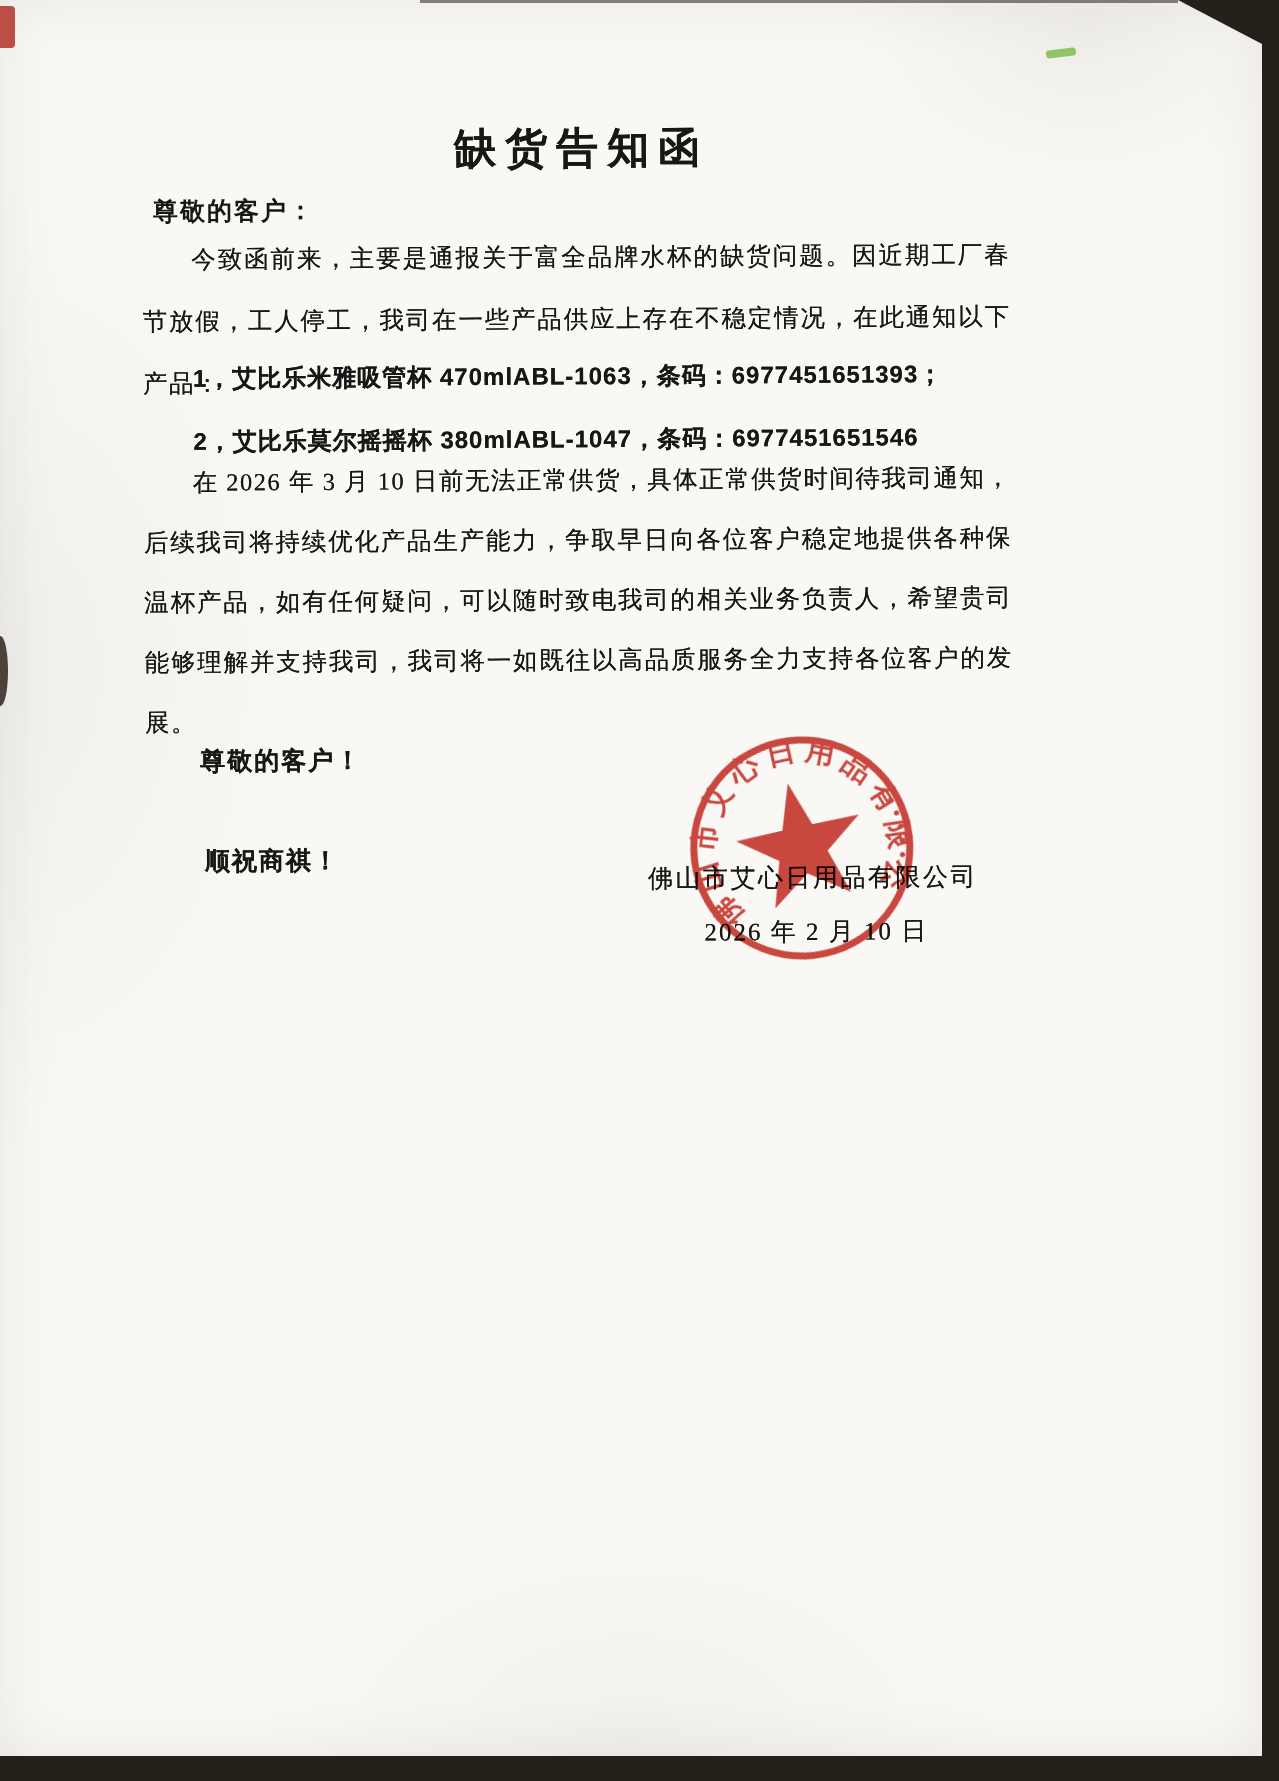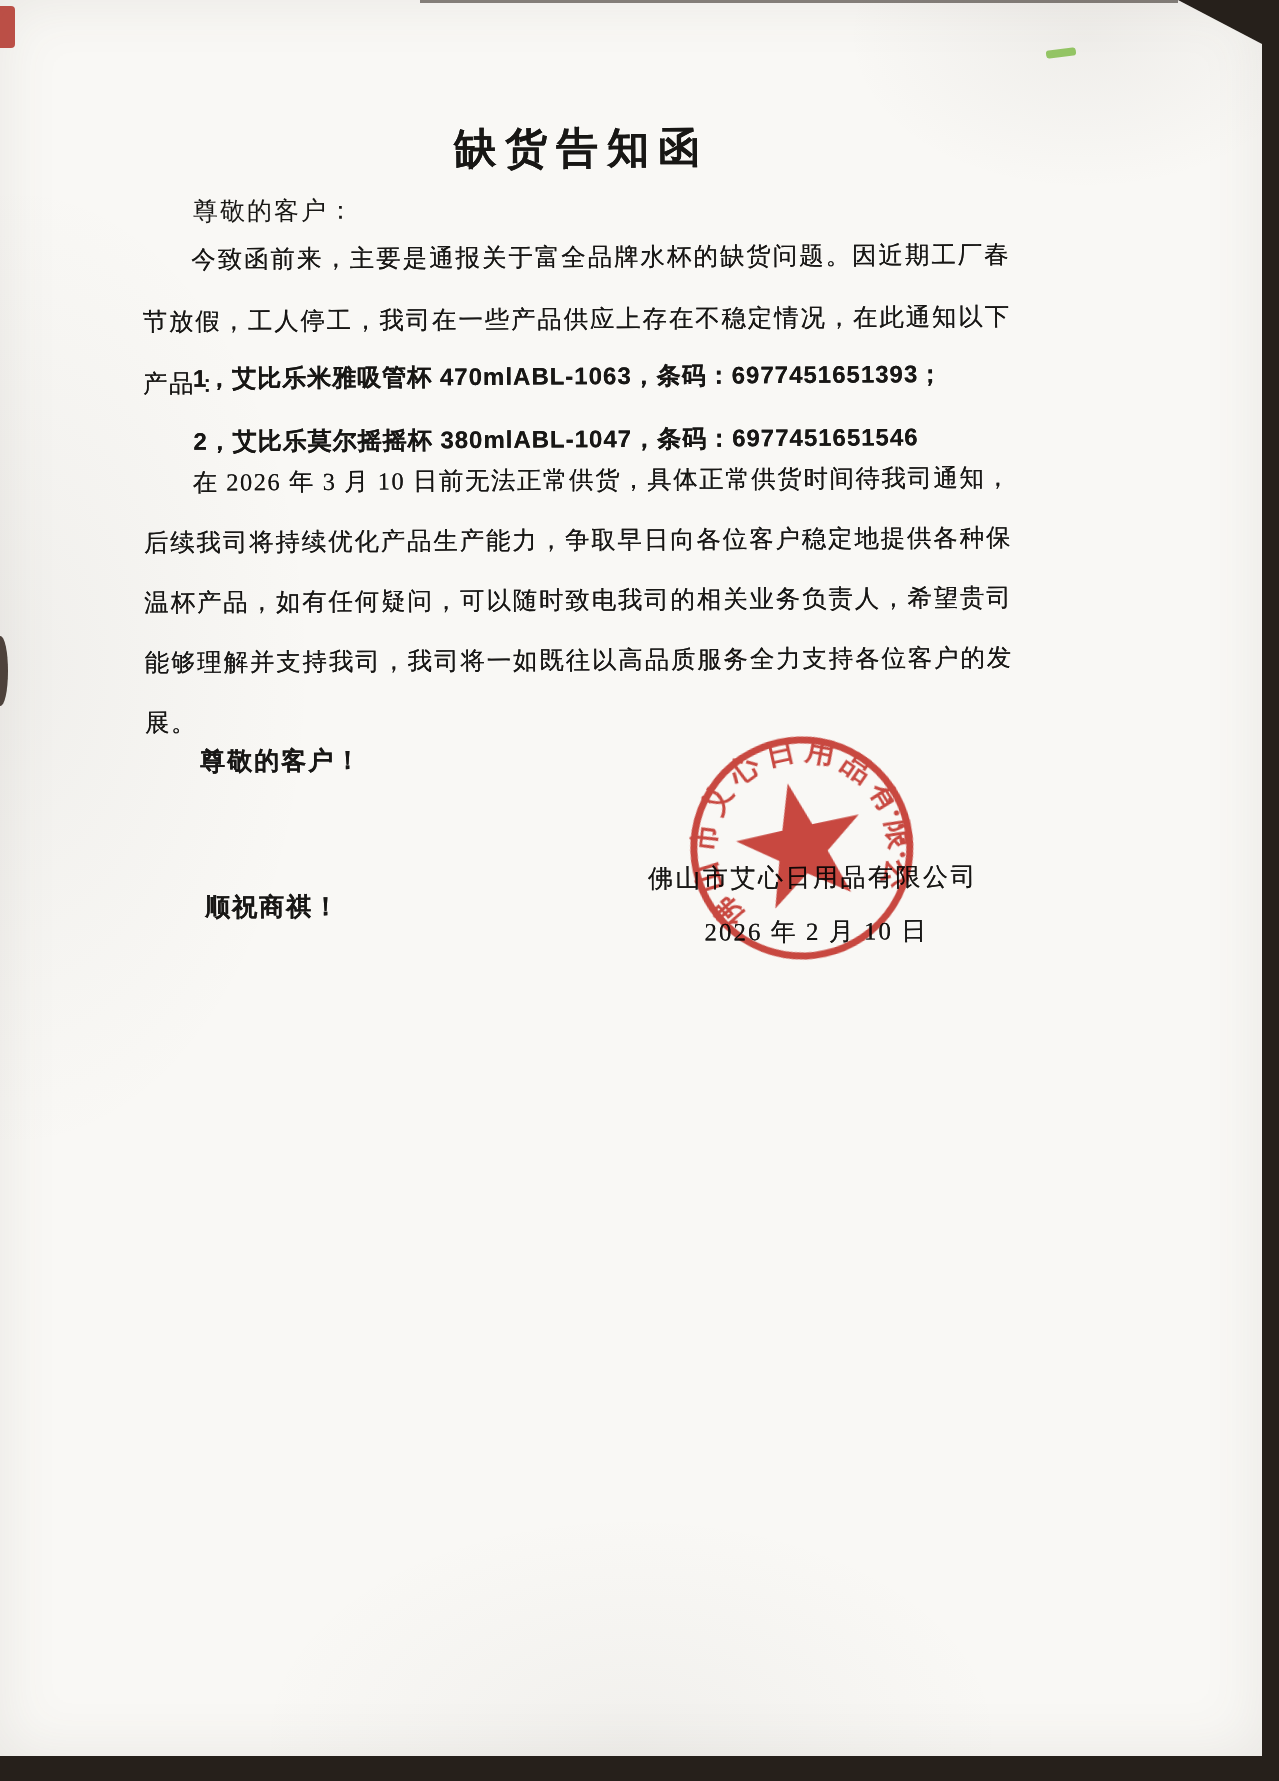--- a/index.html
+++ b/index.html
@@ -26,21 +26,21 @@
     transform:rotate(-0.35deg);
     color:#181715;
   }
   .title{
     position:absolute;left:160px;top:120px;width:852px;
     text-align:center;font-size:42px;font-weight:bold;letter-spacing:9px;
     text-shadow:0 0 .6px #222;
   }
   .salutation{
     position:absolute;left:157px;top:192px;
-    font-size:25px;font-weight:normal;letter-spacing:2px;margin-left:40px;
+    font-size:25px;font-weight:bold;letter-spacing:2px;
   }
   .para{
     position:absolute;left:146px;width:868px;
     font-size:24.5px;letter-spacing:1.5px;line-height:62px;
     text-align:justify;text-indent:2em;
     text-shadow:0 0 .5px #333;
   }
   .para.p1{top:226px;}
   .para.p2{top:450px;line-height:60px;}
   .product{
@@ -49,21 +49,21 @@
     font-family:"Liberation Sans","DejaVu Sans",sans-serif;
     text-shadow:0 0 .6px #222;
   }
   .product.i1{top:360px;}
   .product.i2{top:423px;}
   .closing{
     position:absolute;font-size:25px;font-weight:bold;letter-spacing:2px;
     text-shadow:0 0 .5px #333;
   }
   .close1{left:201px;top:742px;}
-  .close2{left:205px;top:888px;}
+  .close2{left:205px;top:842px;}
   .sig-company{
     position:absolute;left:648px;top:862px;
     font-size:25px;letter-spacing:2.5px;text-shadow:0 0 .5px #333;
   }
   .sig-date{
     position:absolute;left:704px;top:916px;
     font-size:25px;letter-spacing:2px;text-shadow:0 0 .5px #333;
   }
   
   .seal{

